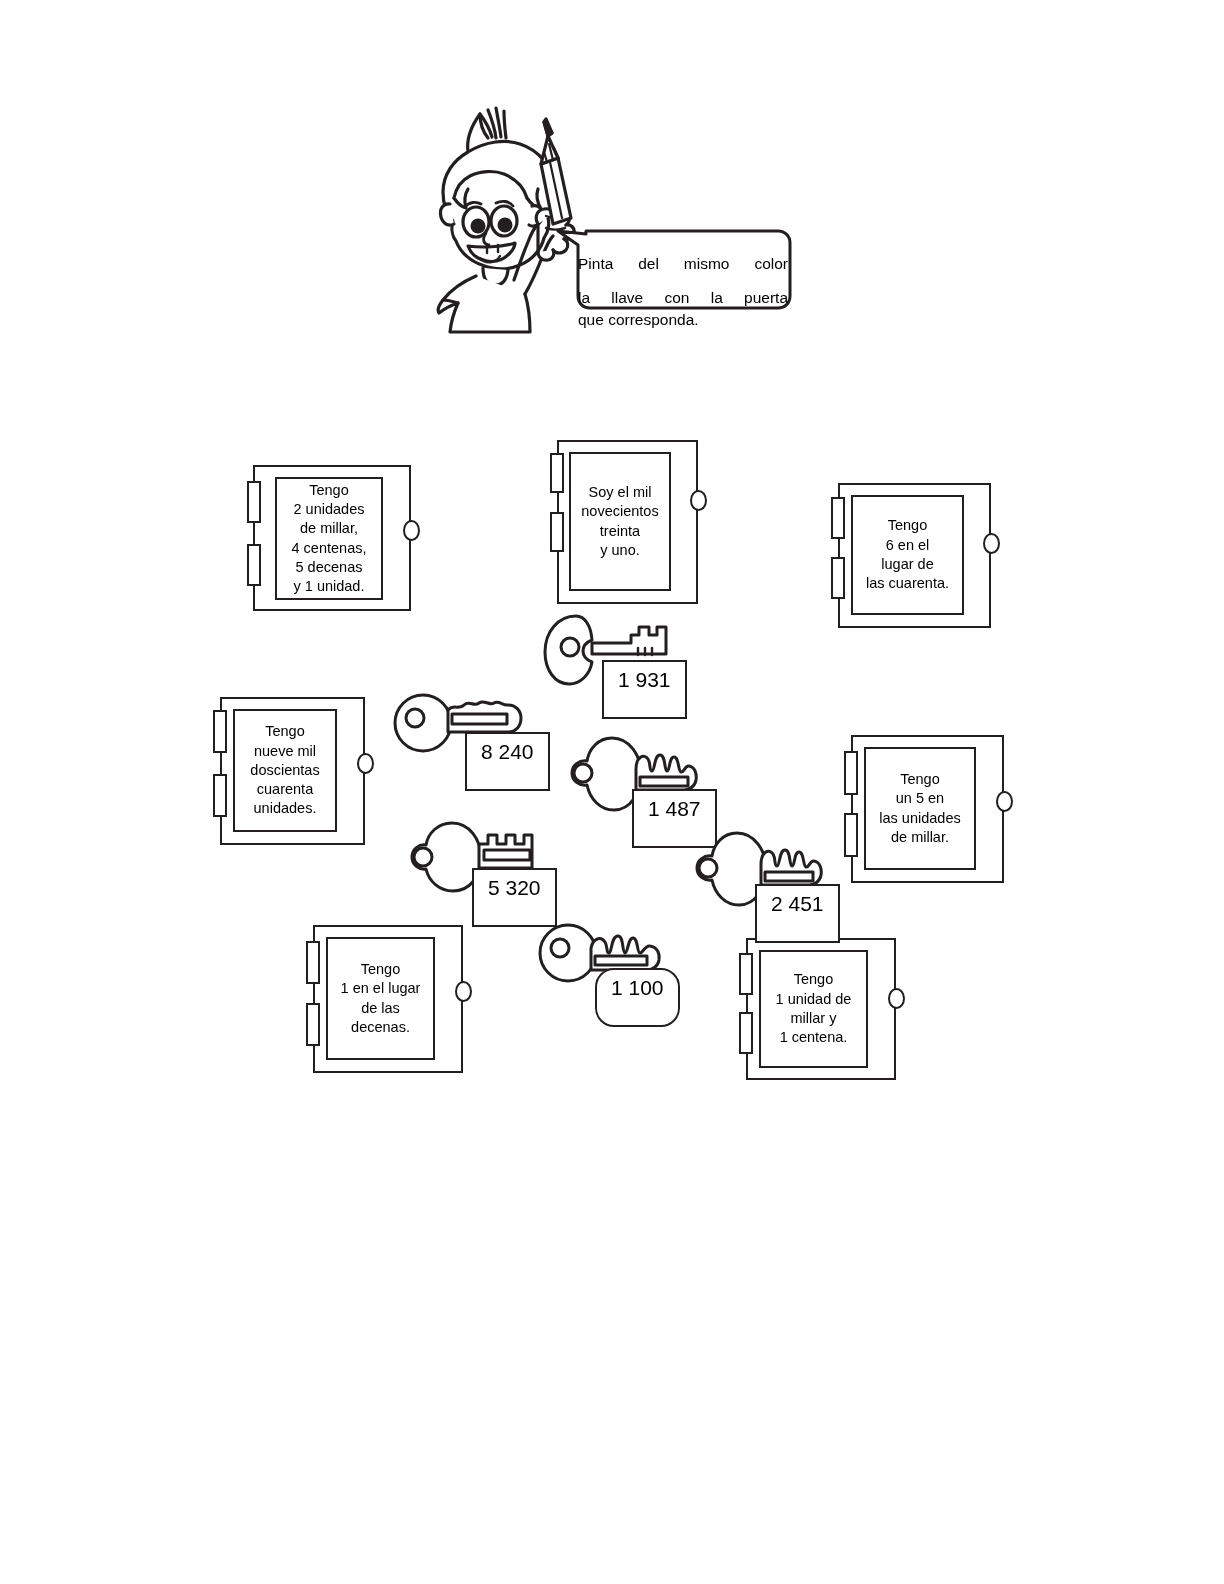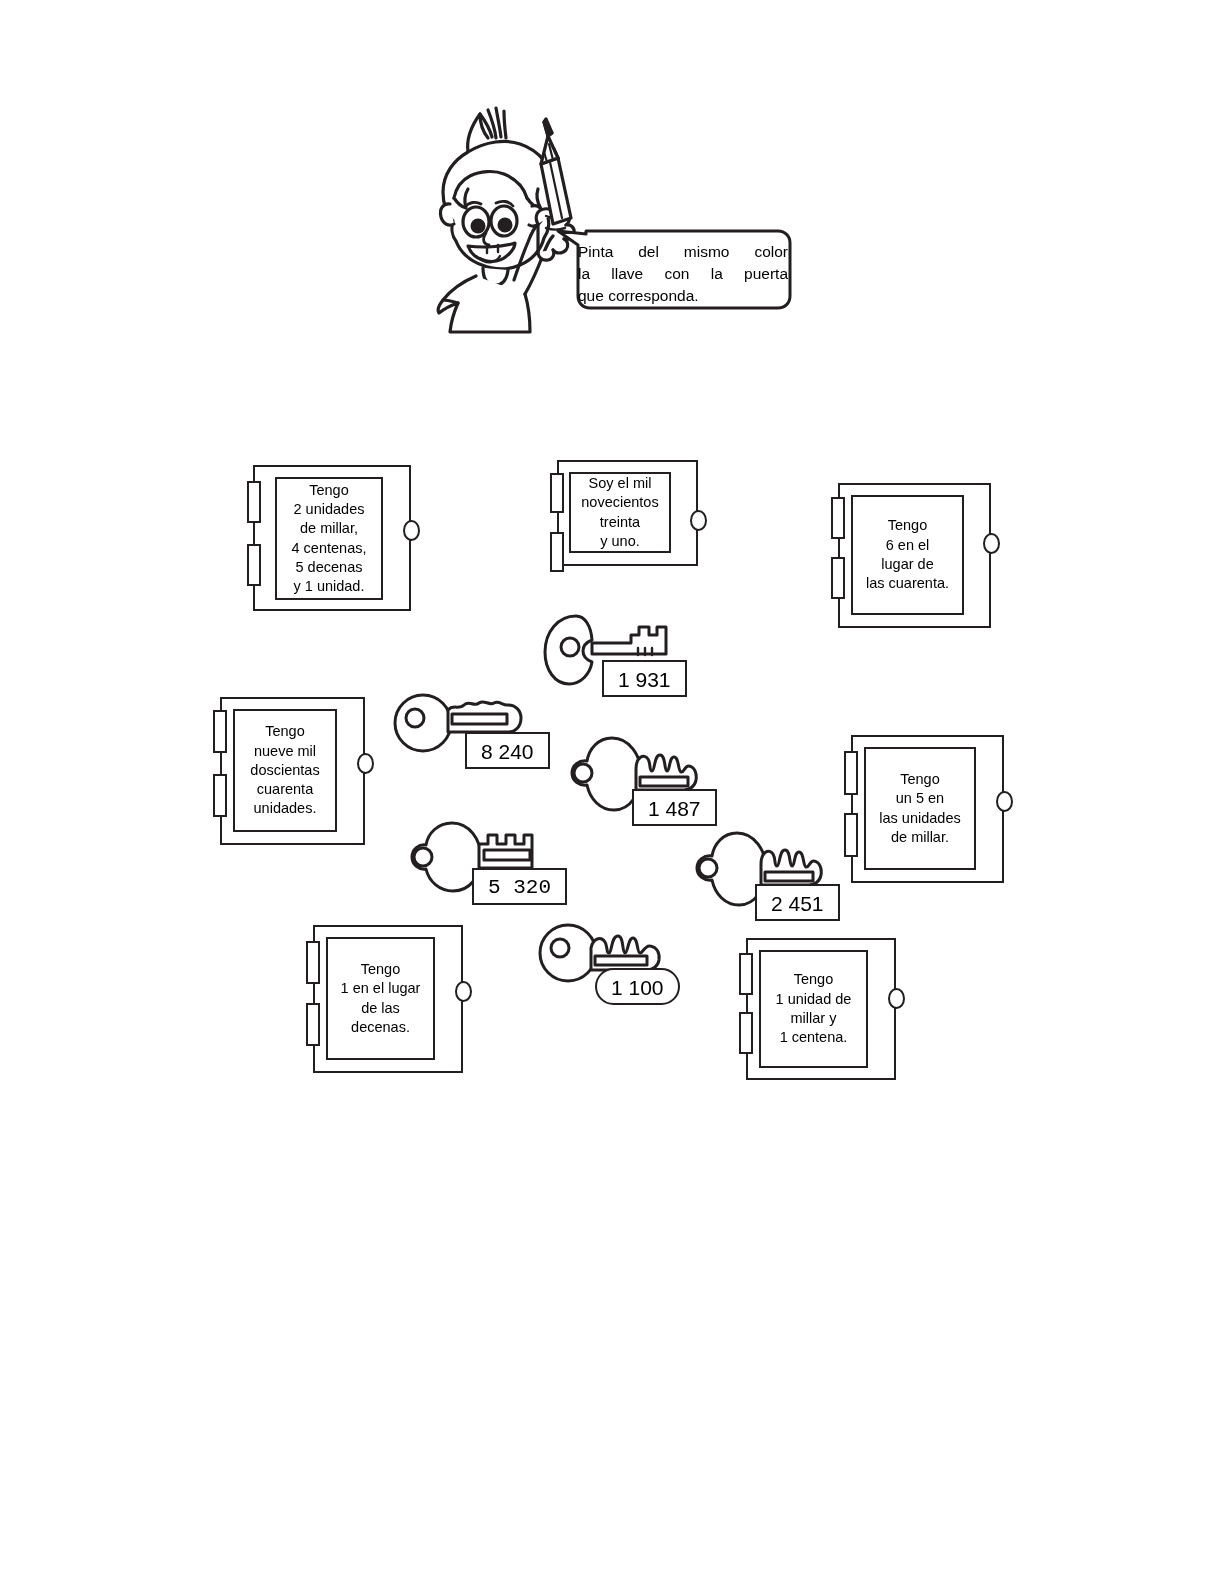--- a/index.html
+++ b/index.html
@@ -37,20 +37,21 @@
     width: 210px;
     font-size: 15.5px;
     line-height: 1.42;
     color: #000;
     text-align: justify;
   }
   .bubble-line { display: block; white-space: nowrap; }
   .bubble-line.justified {
     text-align: justify;
     text-align-last: justify;
+    margin-top: 12px;
   }
 
   
   .door {
     position: absolute;
   }
   .door-frame {
     position: absolute;
     left: 0; top: 0;
     width: 100%;
@@ -100,21 +101,21 @@
   .key svg { display: block; overflow: visible; }
   .key-label {
     position: absolute;
     border: 2px solid #231f20;
     background: #ffffff;
     box-sizing: border-box;
     font-size: 21px;
     line-height: 1;
     color: #000;
     text-align: center;
-    padding: 7px 14px 5px 14px;
+    padding: 7px 14px 27px 14px;
     white-space: nowrap;
   }
 </style>
 </head>
 <body>
 
 <div id="page">
 
   <div id="header-area">
 
@@ -237,21 +238,21 @@
         <span class="tl">Tengo</span>
         <span class="tl">2 unidades</span>
         <span class="tl">de millar,</span>
         <span class="tl">4 centenas,</span>
         <span class="tl">5 decenas</span>
         <span class="tl">y 1 unidad.</span>
       </div>
     </div>
   </div>
 
-  <div class="door" style="left:557px; top:440px; width:141px; height:106px;margin-top:20px;">
+  <div class="door" style="left:557px; top:440px; width:141px; height:164px;">
     <div class="door-frame"></div>
     <div class="hinge" style="left:-7px; top:13px; height:40px;"></div>
     <div class="hinge" style="left:-7px; top:72px; height:40px;"></div>
     <div class="knob" style="right:-9px; top:50px;"></div>
     <div class="door-panel" style="left:12px; top:12px; right:27px; bottom:13px;">
       <div class="door-text">
         <span class="tl">Soy el mil</span>
         <span class="tl">novecientos</span>
         <span class="tl">treinta</span>
         <span class="tl">y uno.</span>
@@ -395,21 +396,21 @@
       <path d="M52 5 C38 5 28 15 26 27
                C19 26 12 31 12 39 C12 47 19 52 26 51
                C29 64 40 73 53 73
                C70 73 81 58 81 40 C81 21 69 5 52 5 Z"></path>
       <circle cx="23" cy="39" r="9"></circle>
       <path d="M79 26 L88 26 L88 17 L97 17 L97 26 L106 26
                L106 17 L115 17 L115 26 L124 26 L124 17 L132 17
                L132 50 L79 50 Z"></path>
       <rect x="84" y="32" width="46" height="10"></rect>
     </svg>
-    <div class="key-label" style="left:72px; top:50px;font-family:Liberation Mono, monospace;">5 320</div>
+    <div class="key-label" style="left:72px; top:50px;">5 320</div>
   </div>
 
   <div class="key" style="left:685px; top:828px;">
     <svg width="142" height="84" viewBox="0 0 142 84" fill="#ffffff" stroke="#231f20" stroke-width="3" stroke-linejoin="round" stroke-linecap="round">
       <path d="M52 5 C38 5 29 16 27 28
                C19 27 12 32 12 40 C12 48 19 53 27 52
                C30 66 40 77 54 77
                C71 77 81 59 81 41 C81 22 69 5 52 5 Z"></path>
       <circle cx="23" cy="40" r="9"></circle>
       <path d="M76 36

